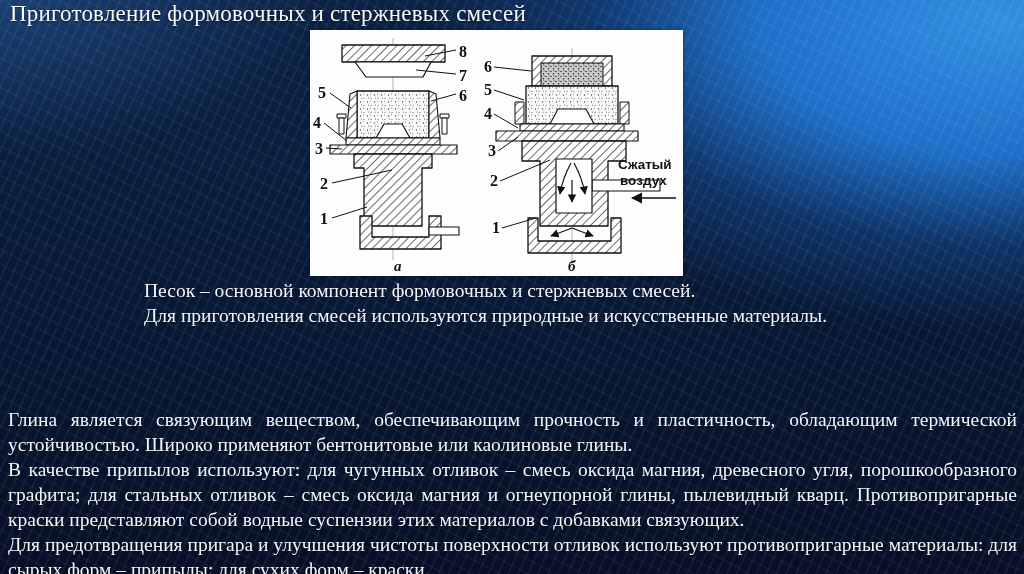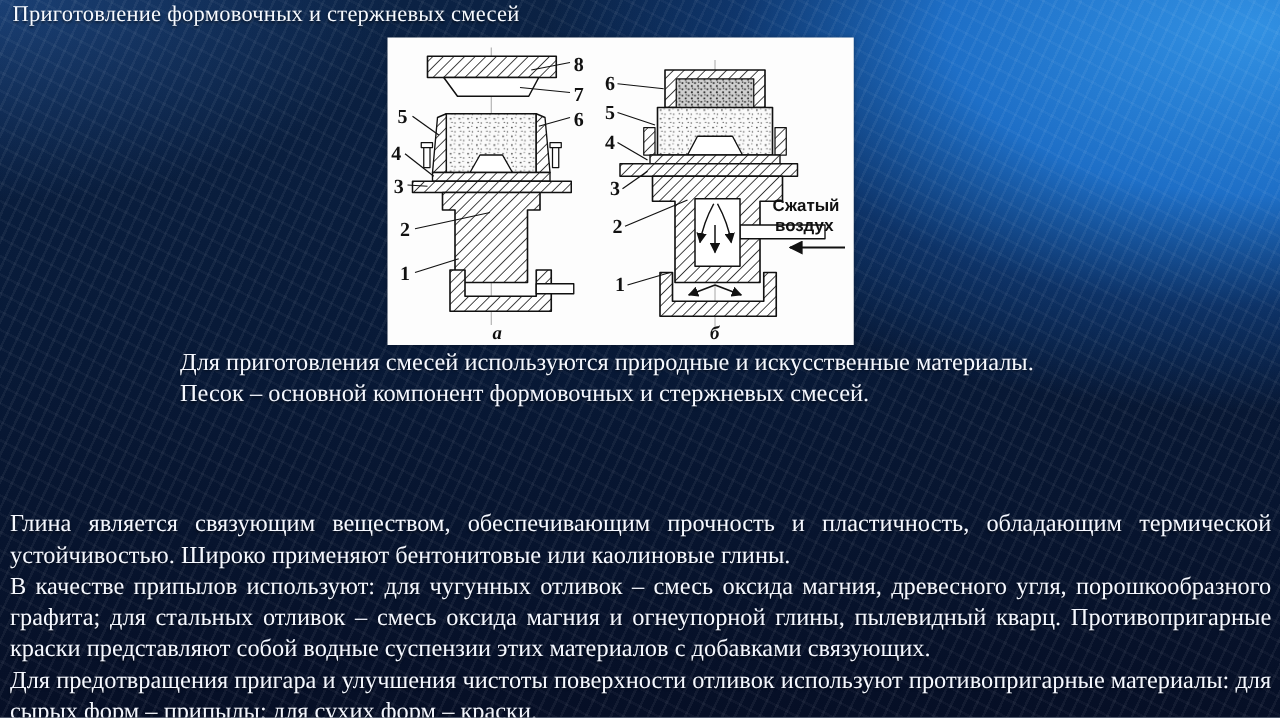--- a/index.html
+++ b/index.html
@@ -12,21 +12,21 @@
     background-color: #081a36;
     background-image:
       repeating-linear-gradient(115deg, rgba(255,255,255,0.05) 0 2px, rgba(255,255,255,0) 2px 9px),
       repeating-linear-gradient(28deg, rgba(255,255,255,0.035) 0 2px, rgba(255,255,255,0) 2px 13px),
       radial-gradient(75% 72% at 98% 4%, #3190e2 0%, #1e6fc7 32%, rgba(18,70,140,0.55) 54%, rgba(10,35,80,0) 74%),
       radial-gradient(45% 40% at 0% 0%, rgba(45,100,175,0.45) 0%, rgba(45,100,175,0) 70%),
       linear-gradient(180deg, #0b2244 0%, #081a38 45%, #060f26 100%);
   }
   .title {
     position: absolute; left: 10px; top: 1px; margin: 0;
-    font-size: 18px; font-weight: 500; letter-spacing: 0.2px; color: #f7faff;
+    font-size: 23px; font-weight: 500; letter-spacing: 0.2px; color: #f7faff;
     text-shadow: 0 1px 2px rgba(0,0,0,0.55);
   }
   .figure-panel {
     position: absolute; left: 310px; top: 30px; width: 373px; height: 246px;
     background: #fdfdfd; box-shadow: 0 0 4px rgba(0,0,0,0.4);
   }
   .figure-panel svg { display: block; }
   .intro {
     position: absolute; left: 144px; top: 278px; width: 740px;
     font-size: 19.5px; line-height: 25.4px; white-space: nowrap;
@@ -170,22 +170,22 @@
         <text class="air-label" x="308" y="139">Сжатый</text>
         <text class="air-label" x="310" y="155">воздух</text>
         <line x1="366" y1="168" x2="322" y2="168" stroke="#111" stroke-width="1.6" marker-end="url(#arrTri)"></line>
 
         <text class="fig-cap" x="258" y="241">б</text>
       </g>
     </svg>
   </div>
 
   <div class="intro">
+    <div>Песок – основной компонент формовочных и стержневых смесей.</div>
     <div>Для приготовления смесей используются природные и искусственные материалы.</div>
-    <div>Песок – основной компонент формовочных и стержневых смесей.</div>
   </div>
 
   <div class="bodytext">
     <p>Глина является связующим веществом, обеспечивающим прочность и пластичность, обладающим термической устойчивостью. Широко применяют бентонитовые или каолиновые глины.</p>
     <p>В качестве припылов используют: для чугунных отливок – смесь оксида магния, древесного угля, порошкообразного графита; для стальных отливок – смесь оксида магния и огнеупорной глины, пылевидный кварц. Противопригарные краски представляют собой водные суспензии этих материалов с добавками связующих.</p>
     <p>Для предотвращения пригара и улучшения чистоты поверхности отливок используют противопригарные материалы: для сырых форм – припылы; для сухих форм – краски.</p>
   </div>
 
 </div>
 

